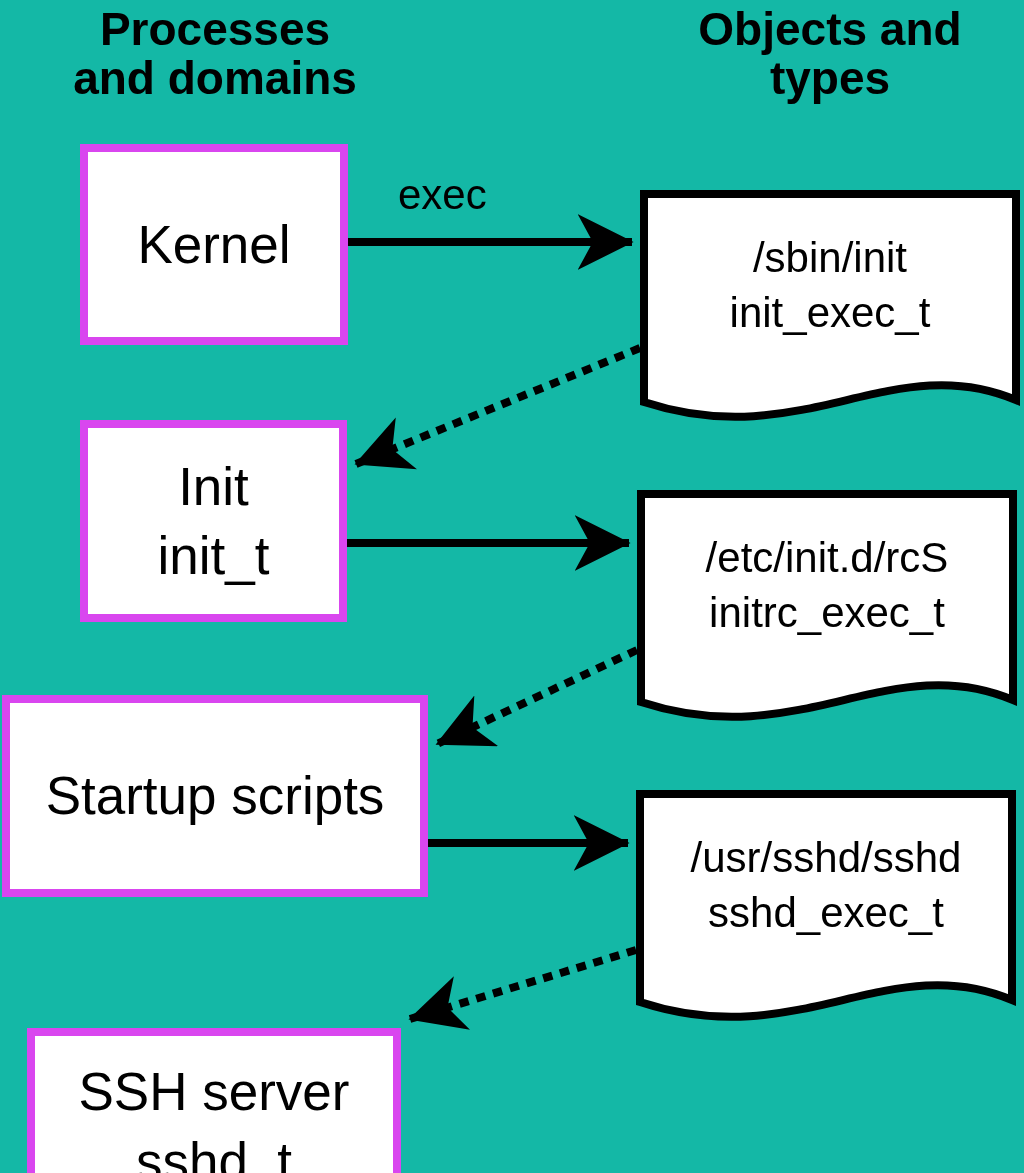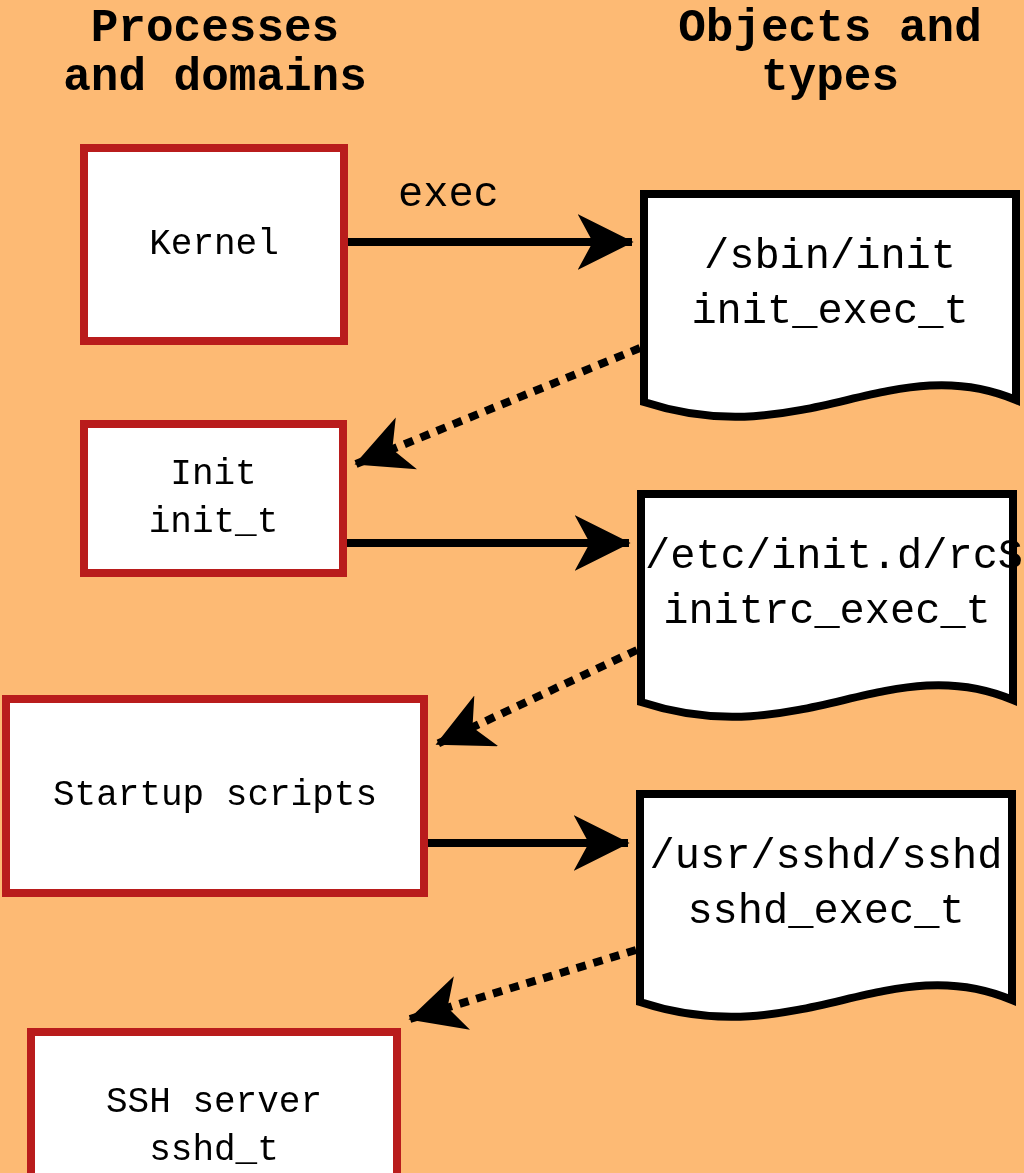--- a/index.html
+++ b/index.html
@@ -4,53 +4,53 @@
 <style>
   html, body {
     margin: 0;
     padding: 0;
     background: #ffffff;
   }
   .canvas {
     position: relative;
     width: 1024px;
     height: 1173px;
-    background: #fdba74;
-    font-family: Liberation Mono, monospace;
+    background: #14b8a6;
+    font-family: Liberation Sans, sans-serif;
     color: #000000;
     overflow: hidden;
   }
   .col-header {
     position: absolute;
     top: 5px;
     width: 400px;
     text-align: center;
     font-size: 46px;
     font-weight: bold;
     line-height: 1.06;
     color: #000000;
   }
   .col-header.left  { left: 15px; }
   .col-header.right { left: 630px; }
   .pbox {
     position: absolute;
     box-sizing: border-box;
-    border: 8px solid #b91c1c;
+    border: 8px solid #d946ef;
     background: #ffffff;
     display: flex;
     flex-direction: column;
     align-items: center;
     justify-content: center;
     text-align: center;
-    font-size: 36px;
+    font-size: 53px;
     line-height: 1.31;
     color: #000000;
   }
   .pbox.kernel  { left: 80px;  top: 144px; width: 268px; height: 201px; }
-  .pbox.init    { left: 80px;  top: 420px; width: 267px; height: 157px; }
+  .pbox.init    { left: 80px;  top: 420px; width: 267px; height: 202px; }
   .pbox.startup { left: 2px;   top: 695px; width: 426px; height: 202px; }
   .pbox.sshd    { left: 27px;  top: 1028px; width: 374px; height: 197px; }
   .doc-label {
     position: absolute;
     display: flex;
     flex-direction: column;
     justify-content: center;
     text-align: center;
     font-size: 42px;
     line-height: 1.31;

